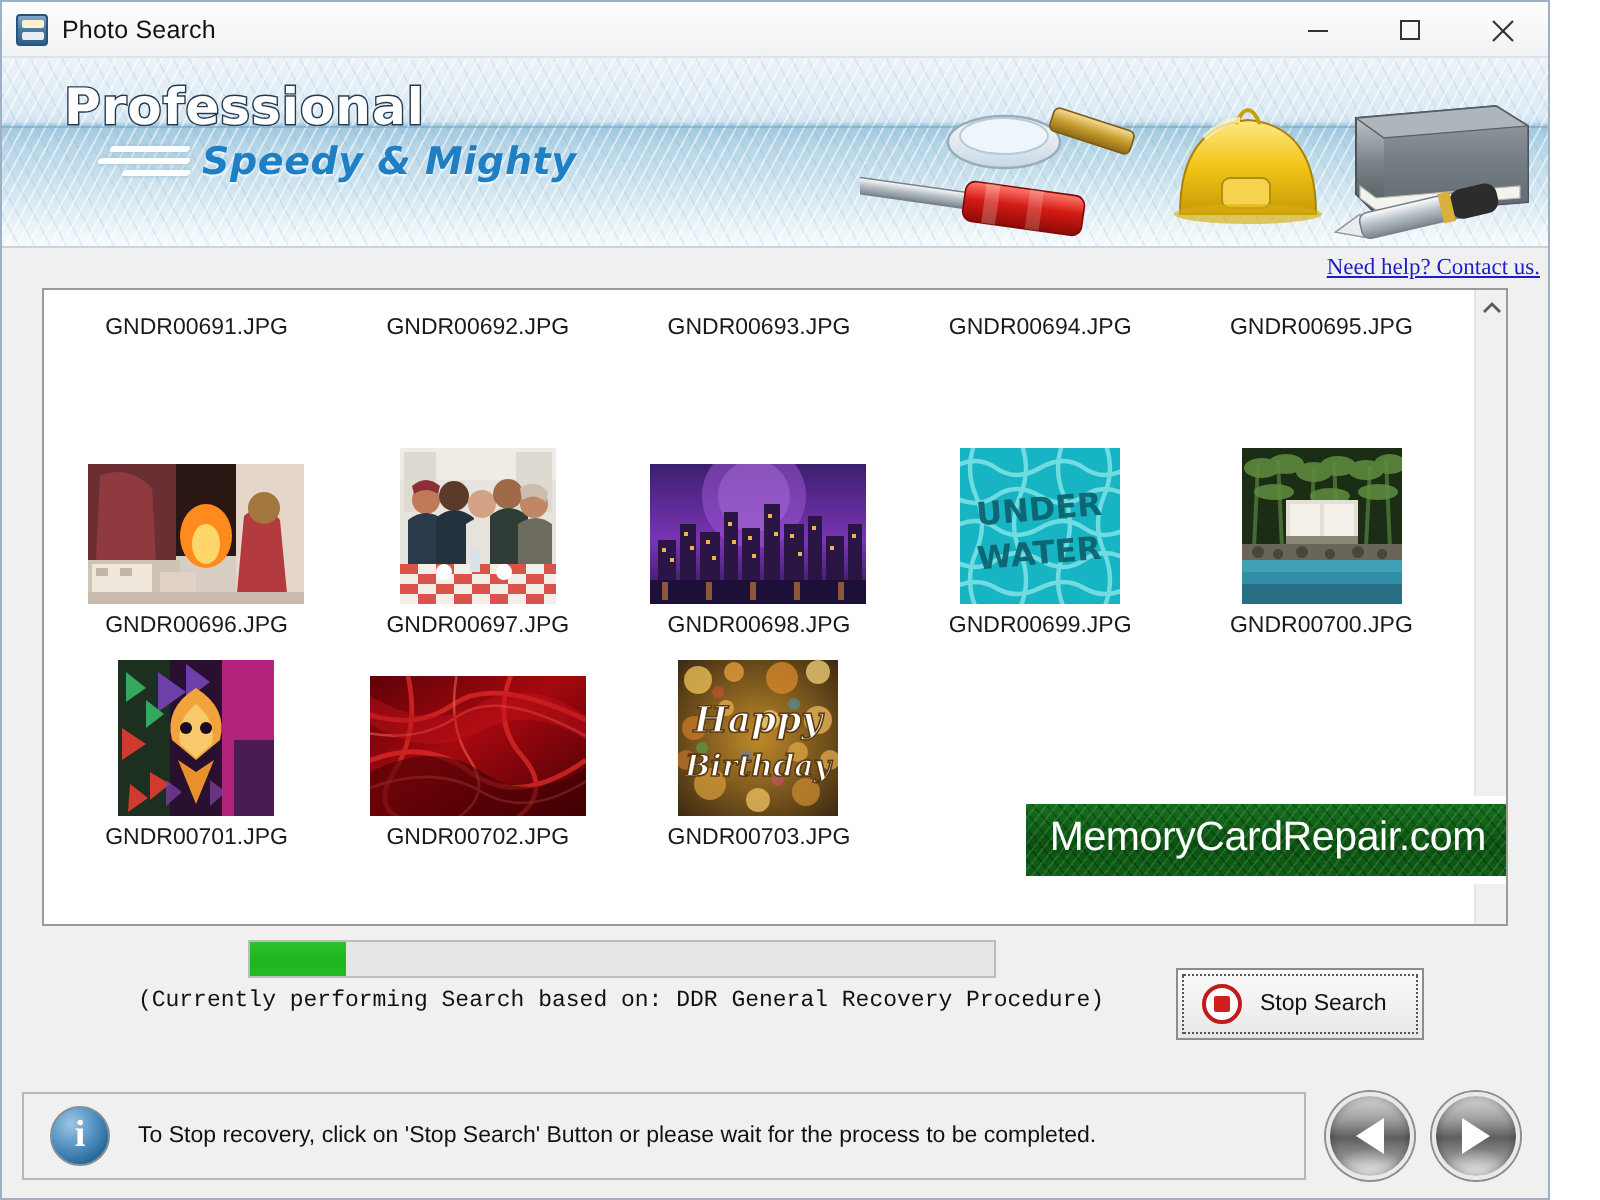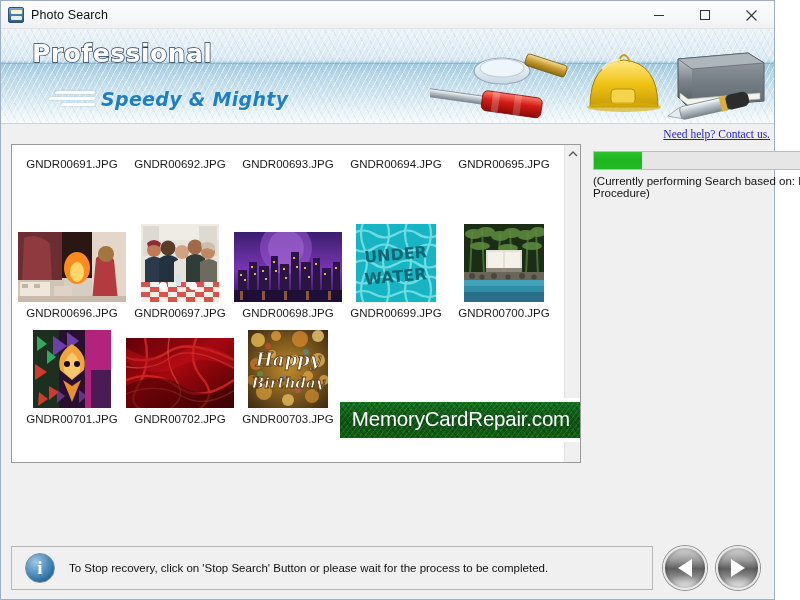--- a/index.html
+++ b/index.html
@@ -128,21 +128,21 @@
     color: #ffffff;
     -webkit-text-stroke: 1.4px #233a52;
     paint-order: stroke fill;
     margin-left: 13px;
     line-height: 1;
     letter-spacing: .5px;
   }
   .tagline-wrap {
     display: flex;
     align-items: center;
-    margin-top: 22px;
+    margin-top: 4px;
     margin-left: 30px;
   }
   .speedlines {
     width: 46px;
     margin-right: 6px;
     margin-top: 2px;
   }
   .speedlines i {
     display: block;
     height: 3px;
@@ -183,23 +183,23 @@
     font-size: 11.5px;
     color: #1c1ccc;
     text-decoration: underline;
     cursor: pointer;
   }
 
   
   .main {
     flex: 1 1 auto;
     background: #f0f0f0;
-    padding: 0 10px;
-    display: flex;
-    flex-direction: row;
+    padding: 0 20px;
+    display: flex;
+    flex-direction: column;
     min-height: 0;
   }
   .listpanel {
     background: #ffffff;
     border: 1px solid #9a9a9a;
     height: 319px;
     flex: 0 0 auto;
     position: relative;
     display: flex;
     overflow: hidden;
@@ -301,20 +301,21 @@
     position: relative;
   }
   .progressfill {
     height: 100%;
     background: linear-gradient(to bottom, #2fc22f 0%, #1eb51e 50%, #23bb23 100%);
   }
   .prog-sub {
     font-size: 11.5px;
     color: #111;
     margin-top: 5px;
+    font-family: Liberation Mono, monospace;
   }
   .prog-right {
     flex: 0 0 auto;
     padding-right: 42px;
     padding-top: 14px;
   }
   .stopbtn {
     width: 124px; height: 36px;
     background: linear-gradient(to bottom,#fbfbfb 0%, #f1f1f1 50%, #e7e7e7 100%);
     border: 1px solid #8d8d8d;

